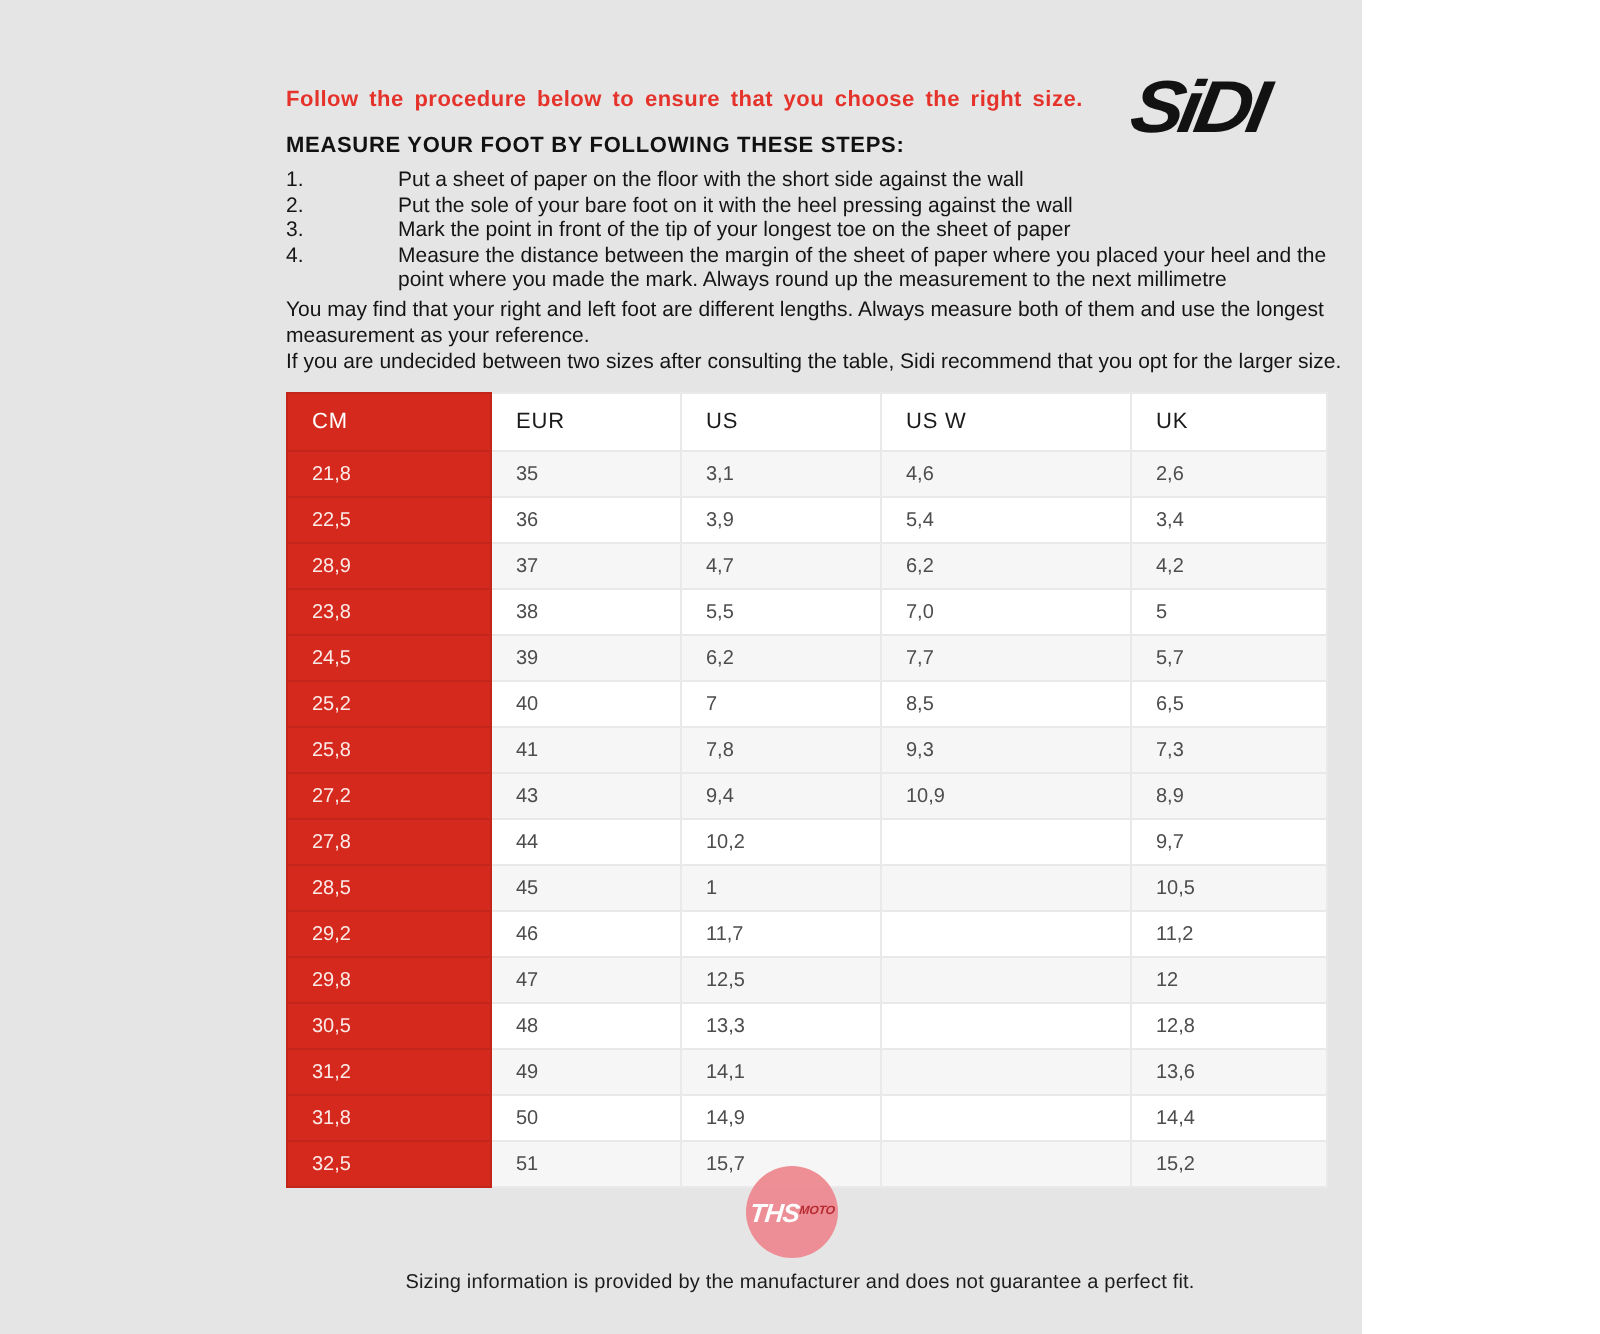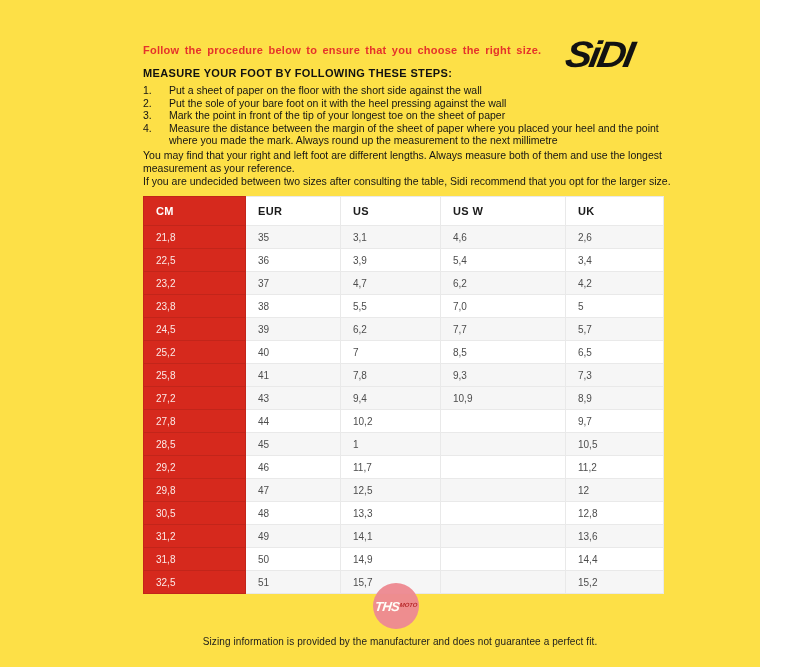--- a/index.html
+++ b/index.html
@@ -4,21 +4,21 @@
 <style>
   * { margin:0; padding:0; box-sizing:border-box; }
   html,body { background:#fff; }
   body {
     width:800px; height:667px;
     font-family:"Liberation Sans", sans-serif;
     color:#141414;
     position:relative;
     overflow:hidden;
   }
-  .page { position:relative; width:760px; height:667px; background:#fde047; }
+  .page { position:relative; width:681px; height:667px; background:#e5e5e5; }
 
   
   .intro {
     position:absolute; left:143px; top:44px;
     font-size:11px; font-weight:bold; letter-spacing:.25px;
     color:#e5332b;
     word-spacing:2px;
   }
 
   
@@ -42,21 +42,21 @@
     color:#111;
   }
 
   .steps {
     position:absolute; left:143px; top:84px; width:535px;
     list-style:none;
     font-size:10.5px; line-height:12.6px;
   }
   .steps li { display:flex; }
   .steps .num { width:26px; flex:0 0 26px; }
-  .steps .txt { flex:1; }
+  .steps .txt { flex:1;margin-left:30px; }
 
   .notes {
     position:absolute; left:143px; top:149px; width:528px;
     font-size:10.5px; line-height:12.9px;
   }
   .notes p { margin:0; }
 
   
   table.size-table {
     position:absolute; left:143px; top:196px; width:520px;
@@ -67,21 +67,21 @@
   .size-table col.c2 { width:100px; }
   .size-table col.c3 { width:125px; }
   .size-table col.c4 { width:98px; }
   .size-table th, .size-table td {
     text-align:left; padding:0 0 0 12px;
     border:1px solid #e9e9e9;
     overflow:hidden; white-space:nowrap;
   }
   .size-table th {
     height:29px; font-size:11px; letter-spacing:.4px;
-    color:#1b1b1b; background:#fff; font-weight:bold;
+    color:#1b1b1b; background:#fff; font-weight:normal;
   }
   .size-table td {
     height:23px; font-size:10px; color:#4d4d4d;
     background:#fff;
   }
   .size-table tr.alt td { background:#f6f6f6; }
   .size-table th.cm, .size-table td.cm {
     background:#d6291d !important; color:#ffffff;
     border-color:#c2251a;
   }
@@ -171,21 +171,21 @@
           <td>2,6</td>
         </tr>
         <tr>
           <td class="cm">22,5</td>
           <td>36</td>
           <td>3,9</td>
           <td>5,4</td>
           <td>3,4</td>
         </tr>
         <tr class="alt">
-          <td class="cm">23,2</td>
+          <td class="cm">28,9</td>
           <td>37</td>
           <td>4,7</td>
           <td>6,2</td>
           <td>4,2</td>
         </tr>
         <tr>
           <td class="cm">23,8</td>
           <td>38</td>
           <td>5,5</td>
           <td>7,0</td>

